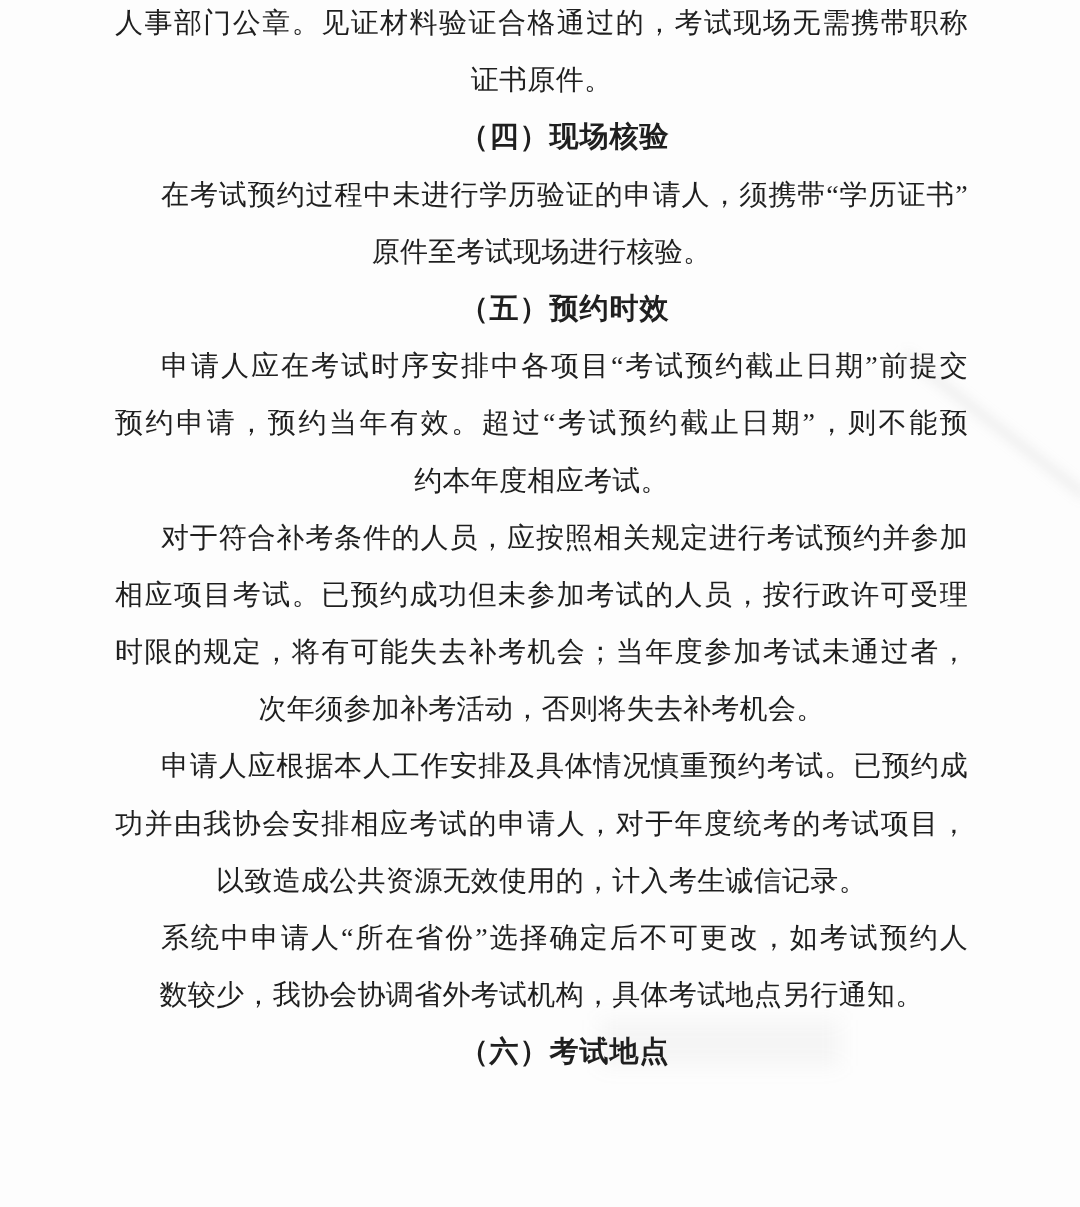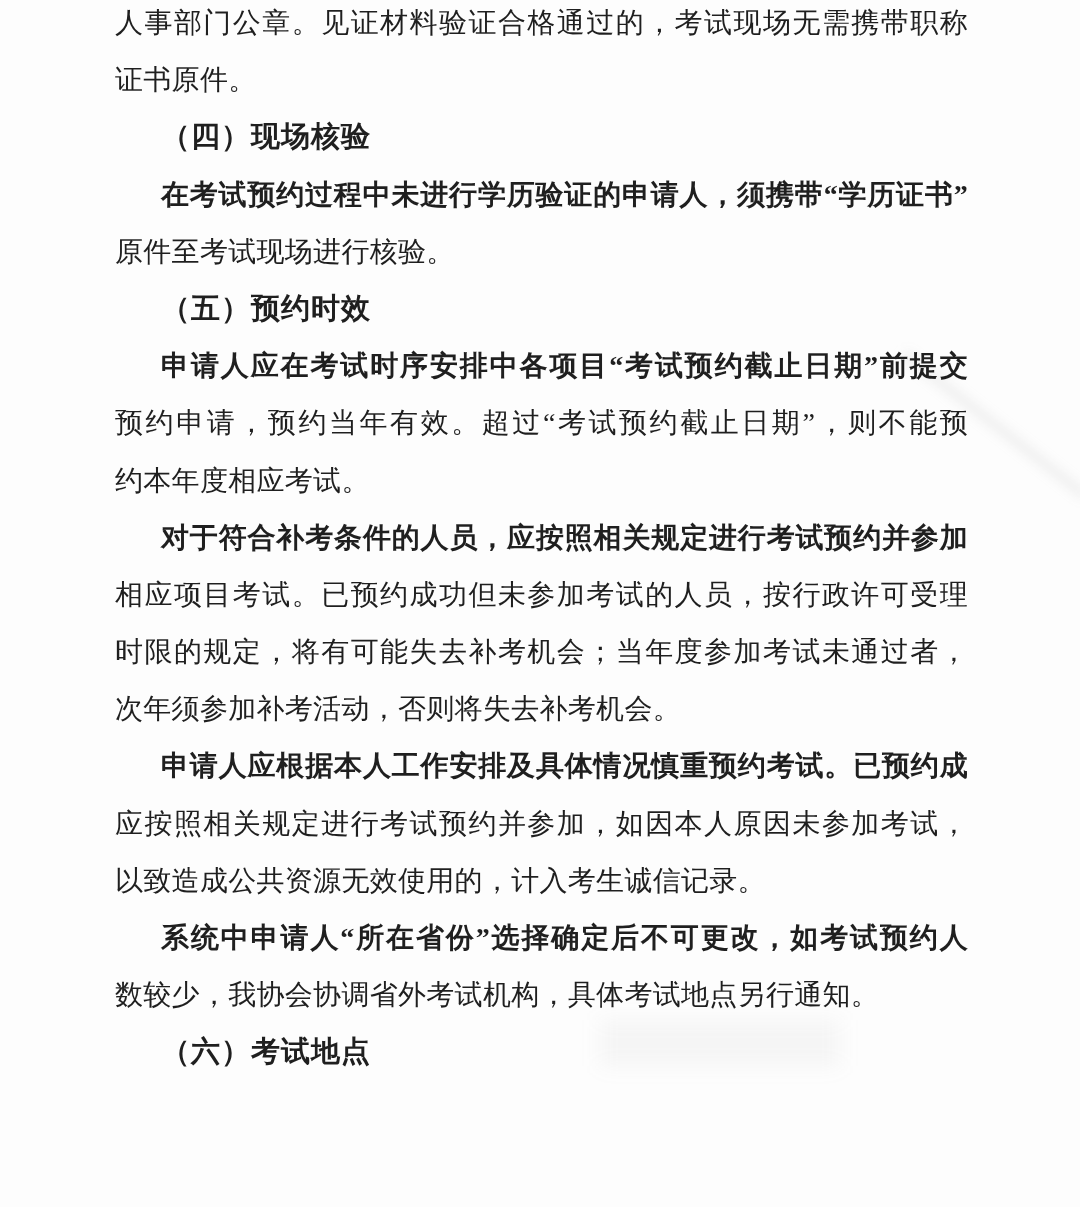--- a/index.html
+++ b/index.html
@@ -19,31 +19,30 @@
     position: absolute;
     left: 115px;
     top: -6px;
     width: 853px;
   }
   .line {
     height: 57.2px;
     line-height: 57.2px;
     font-size: 28px;
     white-space: nowrap;
-    text-align: left;
+    text-align: center;
     letter-spacing: 0.3px;
   }
   .line.justify {
     text-align: justify;
     text-align-last: justify;
     text-justify: inter-ideograph;
   }
   .line.indent {
     padding-left: 46px;
-    font-weight: bold;
   }
   .line.heading {
     font-family: Liberation Sans, sans-serif;
     font-weight: 700;
     font-size: 29px;
     letter-spacing: 1px;
     padding-left: 46px;
   }
   
   .smudge-diagonal {
@@ -95,21 +94,21 @@
         <div class="line">约本年度相应考试。</div>
       </div>
       <div>
         <div class="line justify indent">对于符合补考条件的人员，应按照相关规定进行考试预约并参加</div>
         <div class="line justify">相应项目考试。已预约成功但未参加考试的人员，按行政许可受理</div>
         <div class="line justify">时限的规定，将有可能失去补考机会；当年度参加考试未通过者，</div>
         <div class="line">次年须参加补考活动，否则将失去补考机会。</div>
       </div>
       <div>
         <div class="line justify indent">申请人应根据本人工作安排及具体情况慎重预约考试。已预约成</div>
-        <div class="line justify">应按照相关规定进行考试预约并参加，如因本人原因未参加考试，</div>
+        <div class="line justify">功并由我协会安排相应考试的申请人，对于年度统考的考试项目，</div>
         <div class="line">以致造成公共资源无效使用的，计入考生诚信记录。</div>
       </div>
       <div>
         <div class="line justify indent">系统中申请人“所在省份”选择确定后不可更改，如考试预约人</div>
         <div class="line">数较少，我协会协调省外考试机构，具体考试地点另行通知。</div>
       </div>
       <div>
         <div class="line heading">（六）考试地点</div>
       </div>
     </div>

